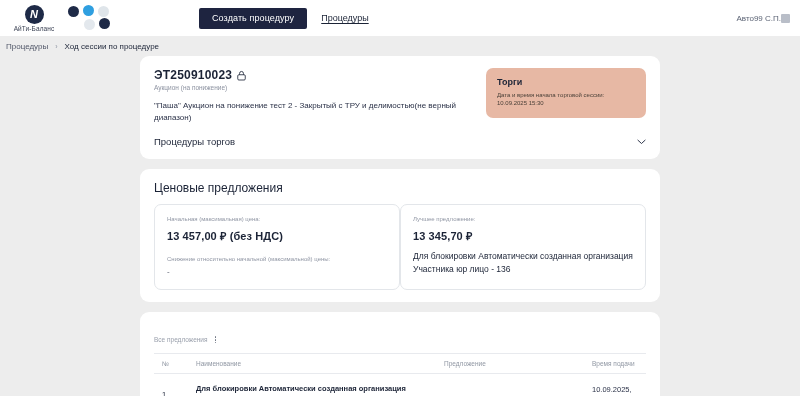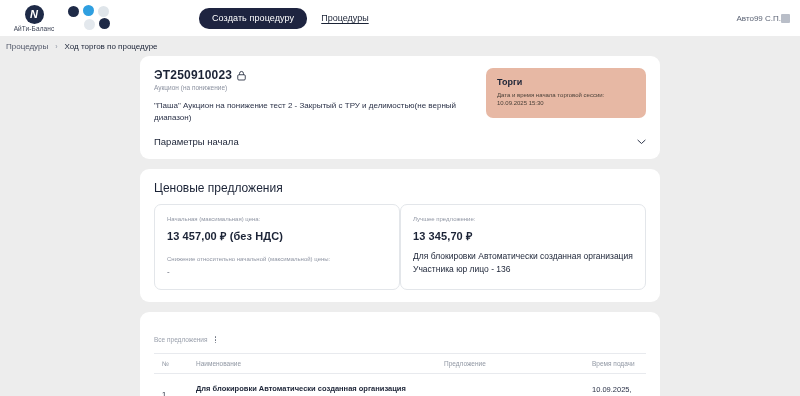--- a/index.html
+++ b/index.html
@@ -62,21 +62,21 @@
   .d5 { left: 31px; top: 14px; background: #1e2a47; }
 
   .nav-actions {
     display: flex; align-items: center; gap: 14px;
     margin-left: 85px;
   }
   .btn-primary {
     background: #1e2440;
     color: #ffffff;
     border: none;
-    border-radius: 10px;
+    border-radius: 2px;
     height: 21px;
     padding: 0 13px;
     font-size: 9px;
     font-family: inherit;
     cursor: pointer;
     white-space: nowrap;
     letter-spacing: .1px;
   }
   .nav-link {
     font-size: 9px;
@@ -227,21 +227,21 @@
 
   <div class="user-box">
     <span>Авто99 С.П.</span>
     <span class="user-avatar"></span>
   </div>
 </div>
 
 <div class="crumbs">
   <span class="crumb-link">Процедуры</span>
   <span class="sep">›</span>
-  <span class="crumb-current">Ход торгов по процедуре</span>
+  <span class="crumb-current">Ход сессии по процедуре</span>
 </div>
 
 <div class="page">
 
   <div class="card">
     <div class="hdr-row">
       <div class="hdr-left">
         <div class="proc-no-line">
           <span class="proc-no">ЭТ250910023</span>
           <svg class="lock-ico" viewBox="0 0 12 14">
@@ -253,21 +253,21 @@
         <div class="proc-title">"Паша" Аукцион на понижение тест 2 - Закрытый с ТРУ и делимостью(не верный диапазон)</div>
       </div>
 
       <div class="badge-torgi">
         <div class="badge-title">Торги</div>
         <div class="badge-sub">Дата и время начала торговой сессии: 10.09.2025 15:30</div>
       </div>
     </div>
 
     <div class="params-row">
-      <span class="params-label">Параметры начала</span>
+      <span class="params-label">Процедуры торгов</span>
       <svg class="chev" viewBox="0 0 12 8">
         <path d="M1.2 1.6 L6 6 L10.8 1.6" fill="none" stroke="#2a3147" stroke-width="1.3" stroke-linecap="round" stroke-linejoin="round"></path>
       </svg>
     </div>
   </div>
 
   <div class="card">
     <div class="sec-title">Ценовые предложения</div>
     <div class="price-grid">
 

